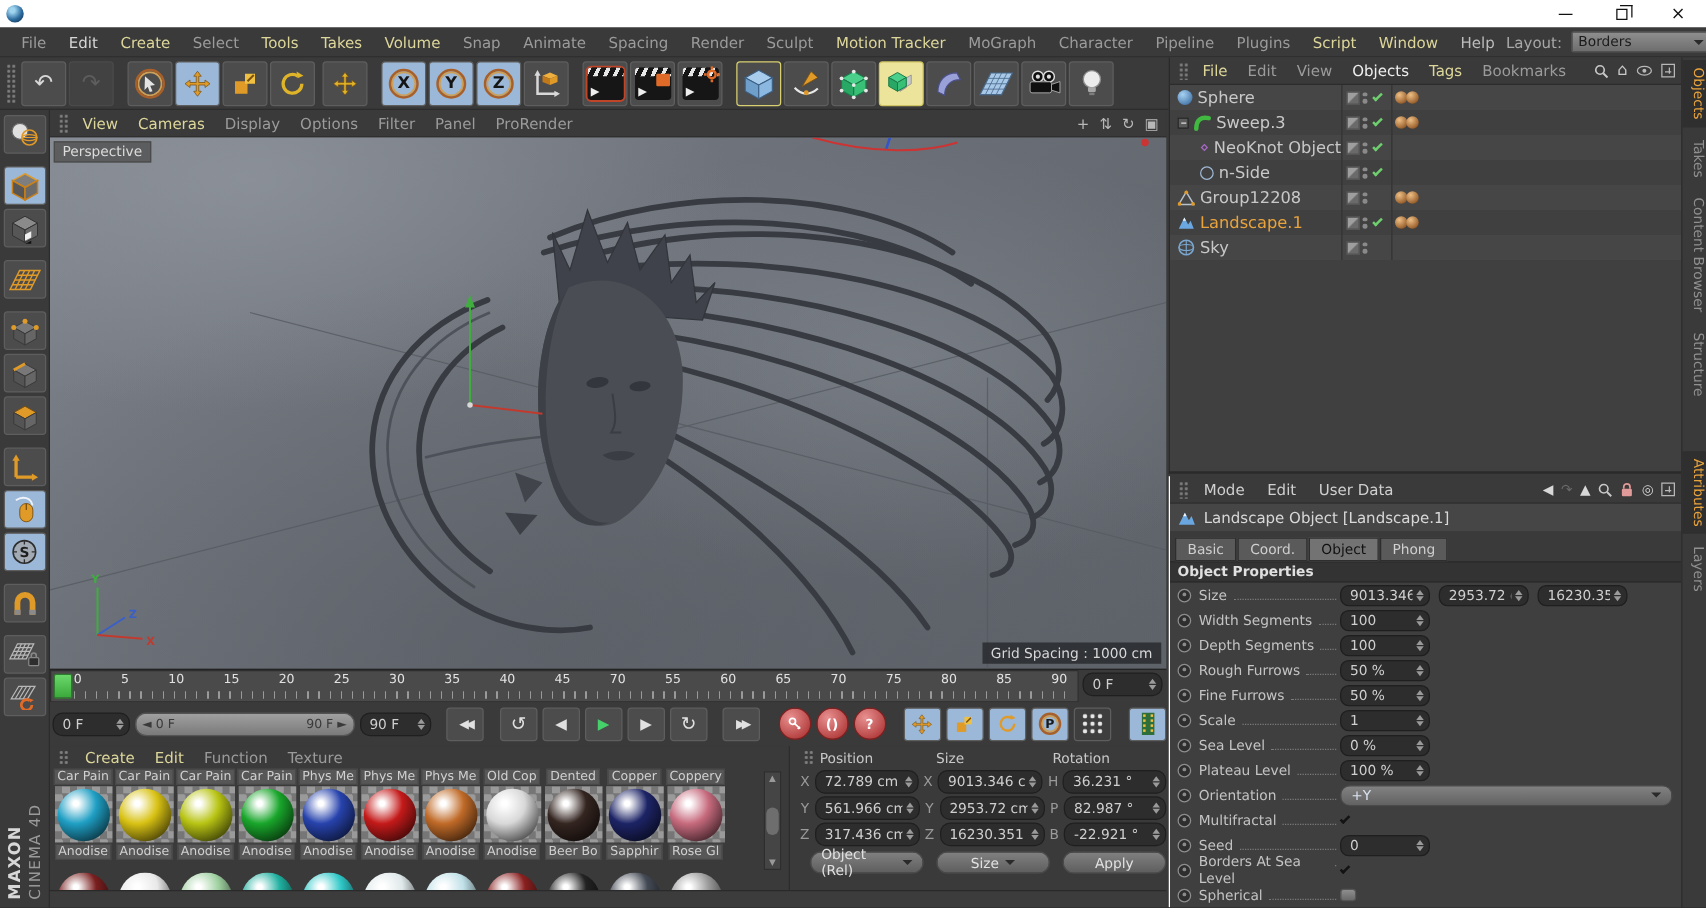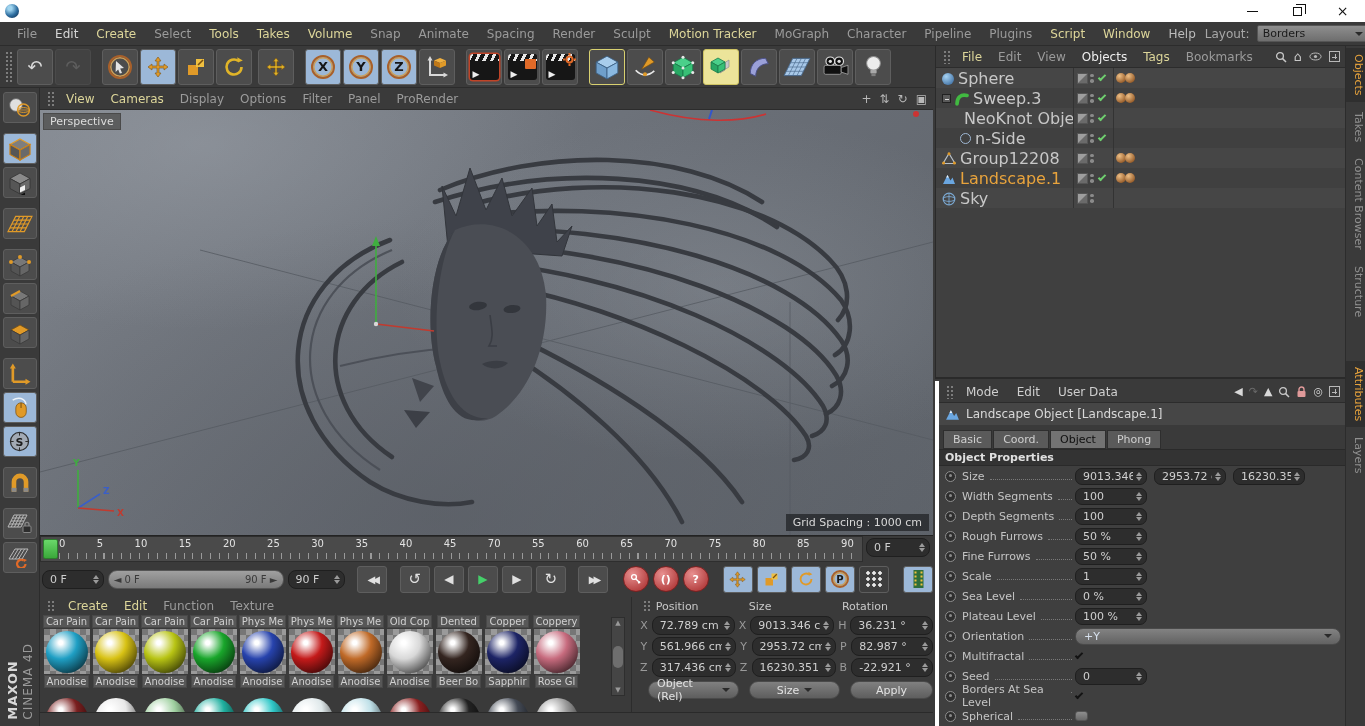--- a/index.html
+++ b/index.html
@@ -103,39 +103,39 @@
 .statusstrip{position:absolute;top:712px;left:40px;width:893px;height:14px;background:#3c3c3c;border-top:1px solid #2a2a2a}
 
 .ompanel{position:absolute;top:46px;left:935px;width:410px;height:333px;background:#404040;border-left:1px solid #2a2a2a;border-bottom:2px solid #2a2a2a}
 .omhead{height:22px;background:#3a3a3a;display:flex;align-items:center;padding-left:4px;border-bottom:1px solid #2c2c2c}
 .omhead .mi{padding:0 8px}
 .omicons{margin-left:auto;display:flex;align-items:center;gap:7px;padding-right:5px;color:#c8c8c8}
 .addbox{width:11px;height:11px;border:1px solid #b8b8b8;position:relative}
 .addbox:before{content:"";position:absolute;left:2px;top:4.5px;width:5px;height:1px;background:#b8b8b8}
 .addbox:after{content:"";position:absolute;left:4.5px;top:2px;width:1px;height:5px;background:#b8b8b8}
 .tree{position:relative}
-.orow{height:20px;display:flex;align-items:flex-end;font-size:16px}
+.orow{height:20px;display:flex;align-items:center;font-size:13px}
 .orow:nth-child(odd){background:#464646}
 .oname{width:137px;display:flex;align-items:center;gap:4px;padding-left:6px;overflow:hidden;white-space:nowrap}
 .ocell{width:40px;height:100%;display:flex;align-items:center;gap:2px;border-left:1px solid #333;padding-left:3px;flex:none}
 .otags{flex:1;height:100%;display:flex;align-items:center;border-left:1px solid #333;padding-left:4px;gap:1px}
 .olabel{color:#c8c8c8}
 .olabel.sel{color:#e8a33c}
 .ind{width:14px;flex:none}
 .expander{width:9px;height:9px;background:#5a5a5a;border:1px solid #222;position:relative;flex:none}
 .expander:before{content:"";position:absolute;left:1.5px;top:3.5px;width:4px;height:1px;background:#ddd}
 .chip{width:11px;height:11px;border:1px solid #555;background:linear-gradient(135deg,#9e9e9e 45%,#6a6a6a 55%)}
 .vdots{display:flex;flex-direction:column;gap:2px}
 .vdots i{width:3.5px;height:3.5px;border-radius:50%;background:#8a8a8a}
 .gchk{width:8px;height:4px;border-left:2px solid #6fcf6f;border-bottom:2px solid #6fcf6f;transform:rotate(-45deg);margin:0 0 3px 2px}
 .tag{width:10px;height:10px;border-radius:50%;background:radial-gradient(circle at 35% 30%,#eebf85,#8a4f1e 85%);margin-left:-2px}
 .sphicon{width:12px;height:12px;border-radius:50%;background:radial-gradient(circle at 35% 30%,#a6d2f2,#2d5f96)}
 .nsideicon{width:11px;height:11px;border:1.6px solid #9fb8d4;border-radius:50%}
 
-.attrpanel{position:absolute;top:381px;left:935px;width:410px;bottom:0;background:#3f3f3f;border-left:4px solid #ffffff;font-size:12px;overflow:hidden}
+.attrpanel{position:absolute;top:381px;left:935px;width:410px;bottom:0;background:#3f3f3f;border-left:1px solid #ffffff;font-size:12px;overflow:hidden}
 .amhead{height:22px;background:#3a3a3a;display:flex;align-items:center;padding-left:4px;border-bottom:1px solid #2c2c2c}
 .amhead .mi{padding:0 9px;color:#cfcfcf}
 .amicons{margin-left:auto;display:flex;align-items:center;gap:6px;padding-right:5px;color:#d8d8d8;font-size:11px}
 .objrow{height:22px;display:flex;align-items:center;gap:6px;padding-left:6px;background:#464646}
 .atabs{height:24px;display:flex;align-items:flex-end;gap:1px;padding:3px 0 0 4px;background:#3a3a3a}
 .atab{padding:2px 9px;background:#5a5a5a;border:1px solid #2e2e2e;color:#cfcfcf;font-size:11px}
 .atab.sel{background:#737373;color:#101010}
 .asection{height:17px;background:#333;color:#e0e0e0;font-weight:bold;font-size:11px;display:flex;align-items:center;padding-left:6px;border-top:1px solid #2a2a2a;border-bottom:1px solid #2a2a2a}
 .arow{height:20px;display:flex;align-items:center;padding-left:6px;font-size:11px;color:#c4c4c4}
 .kf{width:11px;height:11px;border-radius:50%;background:#2e2e2e;border:1.6px solid #8e8e8e;position:relative;flex:none;margin-right:6px}

